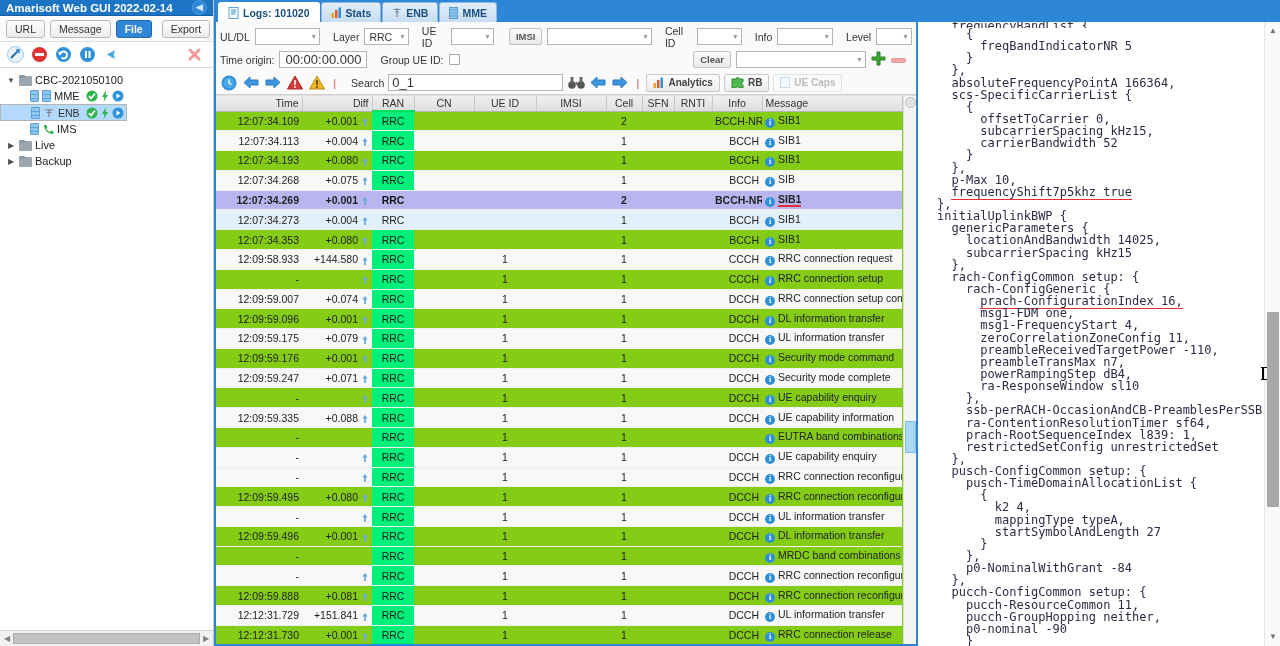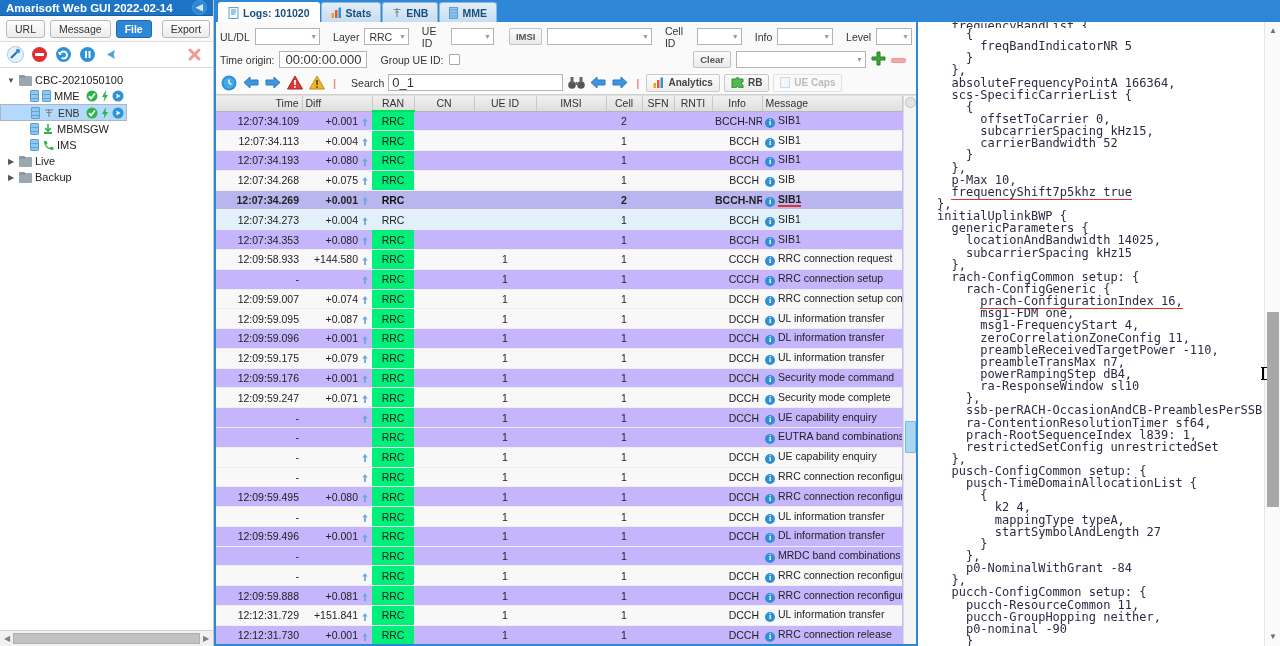--- a/index.html
+++ b/index.html
@@ -153,21 +153,21 @@
   .vbar { color: #e08e8e; font-weight: bold; padding: 0 3px; }
   .pillbtn {
     height: 18px; display: inline-flex; align-items: center; gap: 4px;
     padding: 0 6px; border: 1px solid #c9c9c9; border-radius: 2px;
     background: linear-gradient(#fcfcfc,#ededed); font-size: 10px; font-weight: bold;
     color: #444; cursor: pointer;
   }
   .pillbtn.disabled { color: #bbb; border-color: #e2e2e2; background: #fafafa; }
 
   
-  .tablewrap { flex: 1; background: #c4b5fd; display: flex; overflow: hidden; position: relative;}
+  .tablewrap { flex: 1; background: #84cc16; display: flex; overflow: hidden; position: relative;}
   table.logs { border-collapse: collapse; width: 100%; table-layout: fixed; }
   table.logs th {
     background: linear-gradient(#f0f0f0,#dedede);
     border-right: 1px solid #c9c9c9; border-bottom: 1px solid #b5b5b5;
     font-size: 10.5px; font-weight: normal; color: #333; height: 15px;
     padding: 0 3px; white-space: nowrap;
   }
   table.logs th.ranhdr { border-bottom: 2px solid #00e05a; }
   table.logs td {
     border-bottom: 1px solid #efefef; height: 16.7px;
@@ -349,28 +349,20 @@
           </svg>
         <svg width="8" height="12" viewBox="0 0 8 12">
             <path d="M5 0 L1 7 L3.5 7 L2.5 12 L7 5 L4.5 5 Z" fill="#2cb34a"></path>
           </svg>
         <svg width="12" height="12" viewBox="0 0 12 12">
             <circle cx="6" cy="6" r="5.5" fill="#2d92d6"></circle>
             <path d="M4.5 3.5 L8.5 6 L4.5 8.5 Z" fill="#fff"></path>
           </svg>
       </div>
 
-      <div class="tnode" style="padding-left:30px">
-        <span class="svr"></span>
-        <svg width="12" height="12" viewBox="0 0 12 12">
-            <path d="M6 1 L6 7 M3 5 L6 8 L9 5" stroke="#2cb34a" stroke-width="1.6" fill="none"></path>
-            <rect x="2" y="9" width="8" height="2" fill="#2cb34a"></rect>
-          </svg>
-        <span>MBMSGW</span>
-      </div>
 
       <div class="tnode" style="padding-left:30px">
         <span class="svr"></span>
         <svg width="12" height="12" viewBox="0 0 12 12">
             <path d="M2 2 L4.5 2 L5.5 4.5 L4 5.5 C5 7.5 6.5 8.5 8 9 L9 7.5 L11.5 8.5 L11.5 11 C6 11 2 7 2 2 Z" fill="#2cb34a"></path>
           </svg>
         <span>IMS</span>
       </div>
 
       <div class="tnode">
@@ -577,21 +569,21 @@
             <col style="width:70px">
             <col style="width:36px">
             <col style="width:32px">
           <col style="width:38px">
             <col style="width:50px">
             <col style="width:140px">
         </colgroup>
         <thead>
           <tr>
             <th style="text-align:right">Time</th>
-            <th style="text-align:left">Diff</th>
+            <th style="text-align:right">Diff</th>
             <th class="ranhdr">RAN</th>
             <th>CN</th>
             <th>UE ID</th>
             <th>IMSI</th>
             <th>Cell</th>
             <th>SFN</th>
             <th>RNTI</th>
             <th>Info</th>
             <th style="text-align:left">Message</th>
           </tr>
@@ -740,35 +732,20 @@
               <td class="ran">RRC</td>
               <td class="c-num"></td>
               <td class="c-num">1</td>
               <td class="c-num"></td>
               <td class="c-num">1</td>
               <td class="c-num"></td>
               <td class="c-num"></td>
               <td class="c-info">DCCH</td>
               <td class=""><span class="infoic">i</span><span class="">RRC connection setup complete</span></td>
             </tr>
-            <tr class="alt">
-              <td class="c-time">12:09:59.095</td>
-              <td class="c-diff">+0.087<svg class="arrowdot" width="8" height="9" viewBox="0 0 8 9">
-                  <path d="M4 0 L7 4 L5 4 L5 9 L3 9 L3 4 L1 4 Z" fill="#6aa9dd"></path>
-                </svg></td>
-              <td class="ran">RRC</td>
-              <td class="c-num"></td>
-              <td class="c-num">1</td>
-              <td class="c-num"></td>
-              <td class="c-num">1</td>
-              <td class="c-num"></td>
-              <td class="c-num"></td>
-              <td class="c-info">DCCH</td>
-              <td class=""><span class="infoic">i</span><span class="">UL information transfer</span></td>
-            </tr>
             <tr>
               <td class="c-time">12:09:59.096</td>
               <td class="c-diff">+0.001<svg class="arrowdot" width="8" height="9" viewBox="0 0 8 9">
                   <path d="M4 0 L7 4 L5 4 L5 9 L3 9 L3 4 L1 4 Z" fill="#6aa9dd"></path>
                 </svg></td>
               <td class="ran">RRC</td>
               <td class="c-num"></td>
               <td class="c-num">1</td>
               <td class="c-num"></td>
               <td class="c-num">1</td>
@@ -829,20 +806,35 @@
                 </svg></td>
               <td class="ran">RRC</td>
               <td class="c-num"></td>
               <td class="c-num">1</td>
               <td class="c-num"></td>
               <td class="c-num">1</td>
               <td class="c-num"></td>
               <td class="c-num"></td>
               <td class="c-info">DCCH</td>
               <td class=""><span class="infoic">i</span><span class="">UE capability enquiry</span></td>
+            </tr>
+            <tr class="alt">
+              <td class="c-time">12:09:59.335</td>
+              <td class="c-diff">+0.088<svg class="arrowdot" width="8" height="9" viewBox="0 0 8 9">
+                  <path d="M4 0 L7 4 L5 4 L5 9 L3 9 L3 4 L1 4 Z" fill="#6aa9dd"></path>
+                </svg></td>
+              <td class="ran">RRC</td>
+              <td class="c-num"></td>
+              <td class="c-num">1</td>
+              <td class="c-num"></td>
+              <td class="c-num">1</td>
+              <td class="c-num"></td>
+              <td class="c-num"></td>
+              <td class="c-info">DCCH</td>
+              <td class=""><span class="infoic">i</span><span class="">UE capability information</span></td>
             </tr>
             <tr>
               <td class="c-time">-</td>
               <td class="c-diff"></td>
               <td class="ran">RRC</td>
               <td class="c-num"></td>
               <td class="c-num">1</td>
               <td class="c-num"></td>
               <td class="c-num">1</td>
               <td class="c-num"></td>

